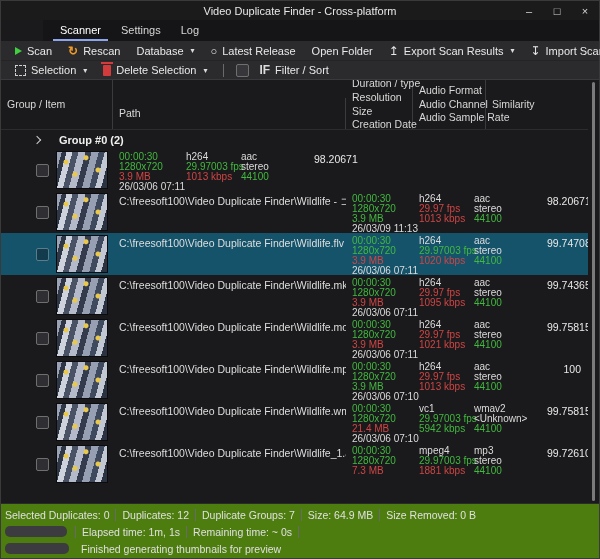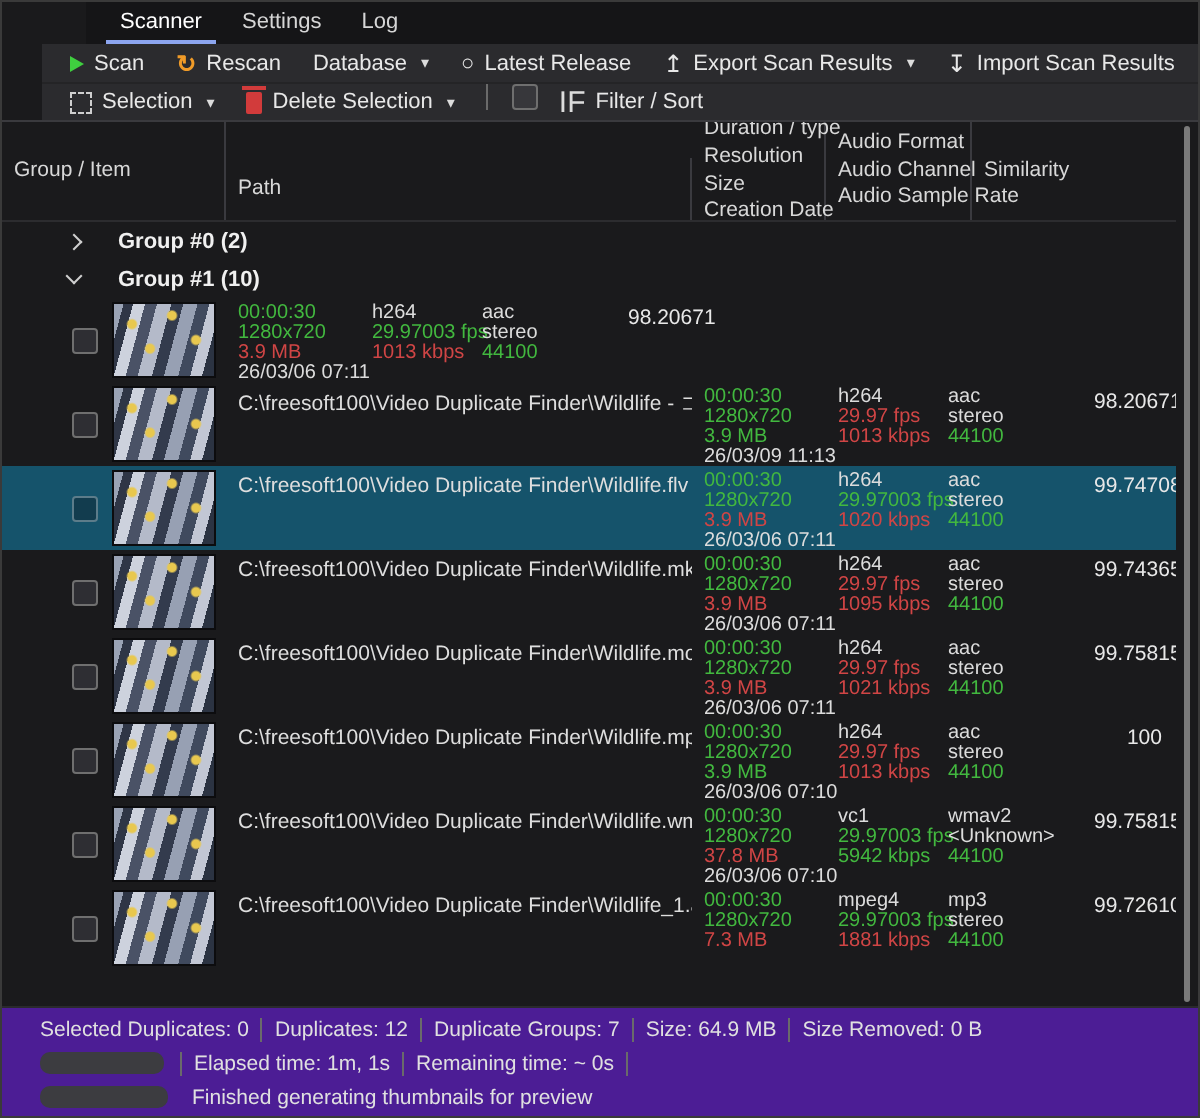--- a/index.html
+++ b/index.html
@@ -15,34 +15,34 @@
   .title{position:absolute;left:0;right:0;text-align:center;font-size:11px;color:#e8e8e8;}
   .wcontrols{margin-left:auto;display:flex;z-index:2;}
   .wbtn{width:28px;height:19px;display:flex;align-items:center;justify-content:center;font-size:11px;color:#d6d6d6;}
 
   
   .tabbar{height:21px;background:#151517;display:flex;align-items:flex-end;padding-left:10px;gap:6px;flex:none;border-bottom:2px solid #151517;margin-left:42px;}
   .tab{font-size:11px;color:#d6d6d6;padding:3px 7px 3px;border-bottom:2px solid transparent;margin-bottom:-2px;}
   .tab.active{border-bottom-color:var(--accent);color:#fff;}
 
   
-  .toolbar{height:19px;background:#2b2b2e;display:flex;padding:0 6px;font-size:11px;flex:none;margin-left:20px;}
+  .toolbar{height:19px;background:#2b2b2e;display:flex;align-items:center;padding:0 6px;font-size:11px;flex:none;}
   .toolbar.second{height:19px;border-top:1px solid #242426;}
   .tbtn{display:flex;align-items:center;gap:5px;padding:0 8px;height:100%;color:#e8e8e8;white-space:nowrap;cursor:default;}
   .caret{font-size:8px;color:#dcdcdc;margin-left:2px;}
   .play{width:0;height:0;border-left:7px solid #3fcf3f;border-top:4px solid transparent;border-bottom:4px solid transparent;}
   .rescan-g{color:#f09b28;font-weight:bold;font-size:12px;}
   .circle-g{font-size:11px;color:#e8e8e8;}
   .tray-g{font-size:12px;color:#e8e8e8;}
   .dashsq{width:11px;height:11px;border:1px dashed #cfcfcf;}
   .trash{width:8px;height:11px;background:#d23b3b;border-radius:1px;position:relative;}
   .trash:before{content:"";position:absolute;top:-3px;left:-2px;width:12px;height:2px;background:#d23b3b;}
   .tsep{width:1px;height:13px;background:#6a6a6a;margin:0 8px;}
   .cbox{width:13px;height:13px;background:#37373b;border:1px solid #6f6f6f;border-radius:2px;margin:0 8px 0 4px;}
-  .fs-glyph{font-size:15px;color:#dcdcdc;letter-spacing:0;}
+  .fs-glyph{font-size:12px;color:#dcdcdc;letter-spacing:0;font-weight:bold;}
 
   
   .table{flex:1;position:relative;background:#1a1a1c;overflow:hidden;border-top:1px solid #3a3a3e;}
   .thead{display:flex;height:50px;font-size:10.5px;color:#d8d8d8;border-bottom:1px solid #2c2c2f;}
   .hcell{padding:4px 6px;border-right:1px solid #3a3a3f;line-height:1.3;display:flex;flex-direction:column;justify-content:center;}
   .hc1{width:112px;} .hc2{width:233px;margin-top:18px;} .hc3{width:67px;} .hc4{width:55px;} .hc5{width:73px;} .hc6{width:48px;border-right:none;}
   .hline{white-space:nowrap;}
 
   .grow{height:19px;display:flex;align-items:center;font-size:11px;font-weight:bold;color:#f0f0f0;padding-left:33px;}
   .chev{width:6px;height:6px;border-top:1.5px solid #cfcfcf;border-right:1.5px solid #cfcfcf;transform:rotate(45deg);margin-right:19px;flex:none;}
@@ -64,31 +64,40 @@
   .c2{width:233px;font-size:10.5px;color:#dedede;padding-top:4px;overflow:hidden;white-space:nowrap;}
   .c3{width:67px;} .c4{width:55px;} .c5{width:73px;}
   .c6{width:48px;text-align:right;padding-top:4px;padding-right:8px;color:#e8e8e8;font-size:10.5px;}
   .ln{line-height:10px;white-space:nowrap;color:#dcdcdc;}
   .ln.g{color:var(--green);} .ln.r{color:var(--red);}
 
   .vscroll{position:absolute;top:0;right:0;width:11px;bottom:0;background:#1a1a1c;}
   .vthumb{position:absolute;left:4px;top:2px;bottom:2px;width:3px;background:#7a7a7a;border-radius:2px;}
 
   
-  .statusbar{flex:none;height:55px;border-top:1px solid #2a2a2d;padding:2px 19px;font-size:10.5px;color:#e0e0e0;background:#4c1d95;}
+  .statusbar{flex:none;height:55px;border-top:1px solid #2a2a2d;padding:2px 4px;font-size:10.5px;color:#e0e0e0;background:#4d7c0f;}
   .srow{display:flex;align-items:center;height:17px;}
   .vsep{width:1px;height:12px;background:#6a6a6a;margin:0 6px;flex:none;}
   .sitem{white-space:nowrap;}
   .pbar{width:62px;height:11px;background:#3c3c40;border-radius:5px;margin-right:2px;flex:none;}
 </style>
 </head>
 <body>
 
 <div class="window">
 
+  <div class="titlebar">
+    <div class="title">Video Duplicate Finder - Cross-platform</div>
+    <div class="wcontrols wcontrols-spacer" style="flex:1"></div>
+    <div class="wcontrols wbtns wcontrols-right wcontrols-group wcontrols-box wcontrols-row wcontrols wcontrols wcontrols" style="display:flex;">
+      <div class="wbtn">–</div>
+      <div class="wbtn">□</div>
+      <div class="wbtn">×</div>
+    </div>
+  </div>
 
   <div class="tabbar">
     <div class="tab active">Scanner</div>
     <div class="tab">Settings</div>
     <div class="tab">Log</div>
   </div>
 
   <div class="toolbar">
     <div class="tbtn">
       <span class="play"></span>
@@ -98,20 +107,23 @@
       <span class="rescan-g">↻</span>
       <span>Rescan</span>
     </div>
     <div class="tbtn">
       <span>Database</span>
       <span class="caret">▾</span>
     </div>
     <div class="tbtn">
       <span class="circle-g">○</span>
       <span>Latest Release</span>
+    </div>
+    <div class="tbtn">
+      <span>Open Folder</span>
     </div>
     <div class="tbtn">
       <span class="tray-g">↥</span>
       <span>Export Scan Results</span>
       <span class="caret">▾</span>
     </div>
     <div class="tbtn">
       <span class="tray-g">↧</span>
       <span>Import Scan Results</span>
 
@@ -158,24 +170,20 @@
       </div>
       <div class="hcell hc6">
         <div class="hline">Similarity</div>
       </div>
     </div>
     <div>
         <div class="grow">
           <span class="chev"></span>
           <span class="glabel">Group #0 (2)</span>
         </div>
-        <div class="grow">
-          <span class="chev exp"></span>
-          <span class="glabel">Group #1 (10)</span>
-        </div>
         <div class="trow">
           <div class="cell c1">
             <span class="cbx"></span>
             <div class="thumb"></div>
           </div>
           <div class="cell c3">
             <div class="ln g">00:00:30</div>
             <div class="ln g">1280x720</div>
             <div class="ln r">3.9 MB</div>
             <div class="ln w">26/03/06 07:11</div>
@@ -314,21 +322,21 @@
         </div>
         <div class="trow">
           <div class="cell c1">
             <span class="cbx"></span>
             <div class="thumb"></div>
           </div>
           <div class="cell c2">C:\freesoft100\Video Duplicate Finder\Wildlife.wmv</div>
           <div class="cell c3">
             <div class="ln g">00:00:30</div>
             <div class="ln g">1280x720</div>
-            <div class="ln r">37.8 MB</div>
+            <div class="ln r">21.4 MB</div>
             <div class="ln w">26/03/06 07:10</div>
           </div>
           <div class="cell c4">
             <div class="ln w">vc1</div>
             <div class="ln g">29.97003 fps</div>
             <div class="ln g">5942 kbps</div>
           </div>
           <div class="cell c5">
             <div class="ln w">wmav2</div>
             <div class="ln w">&lt;Unknown&gt;</div>

